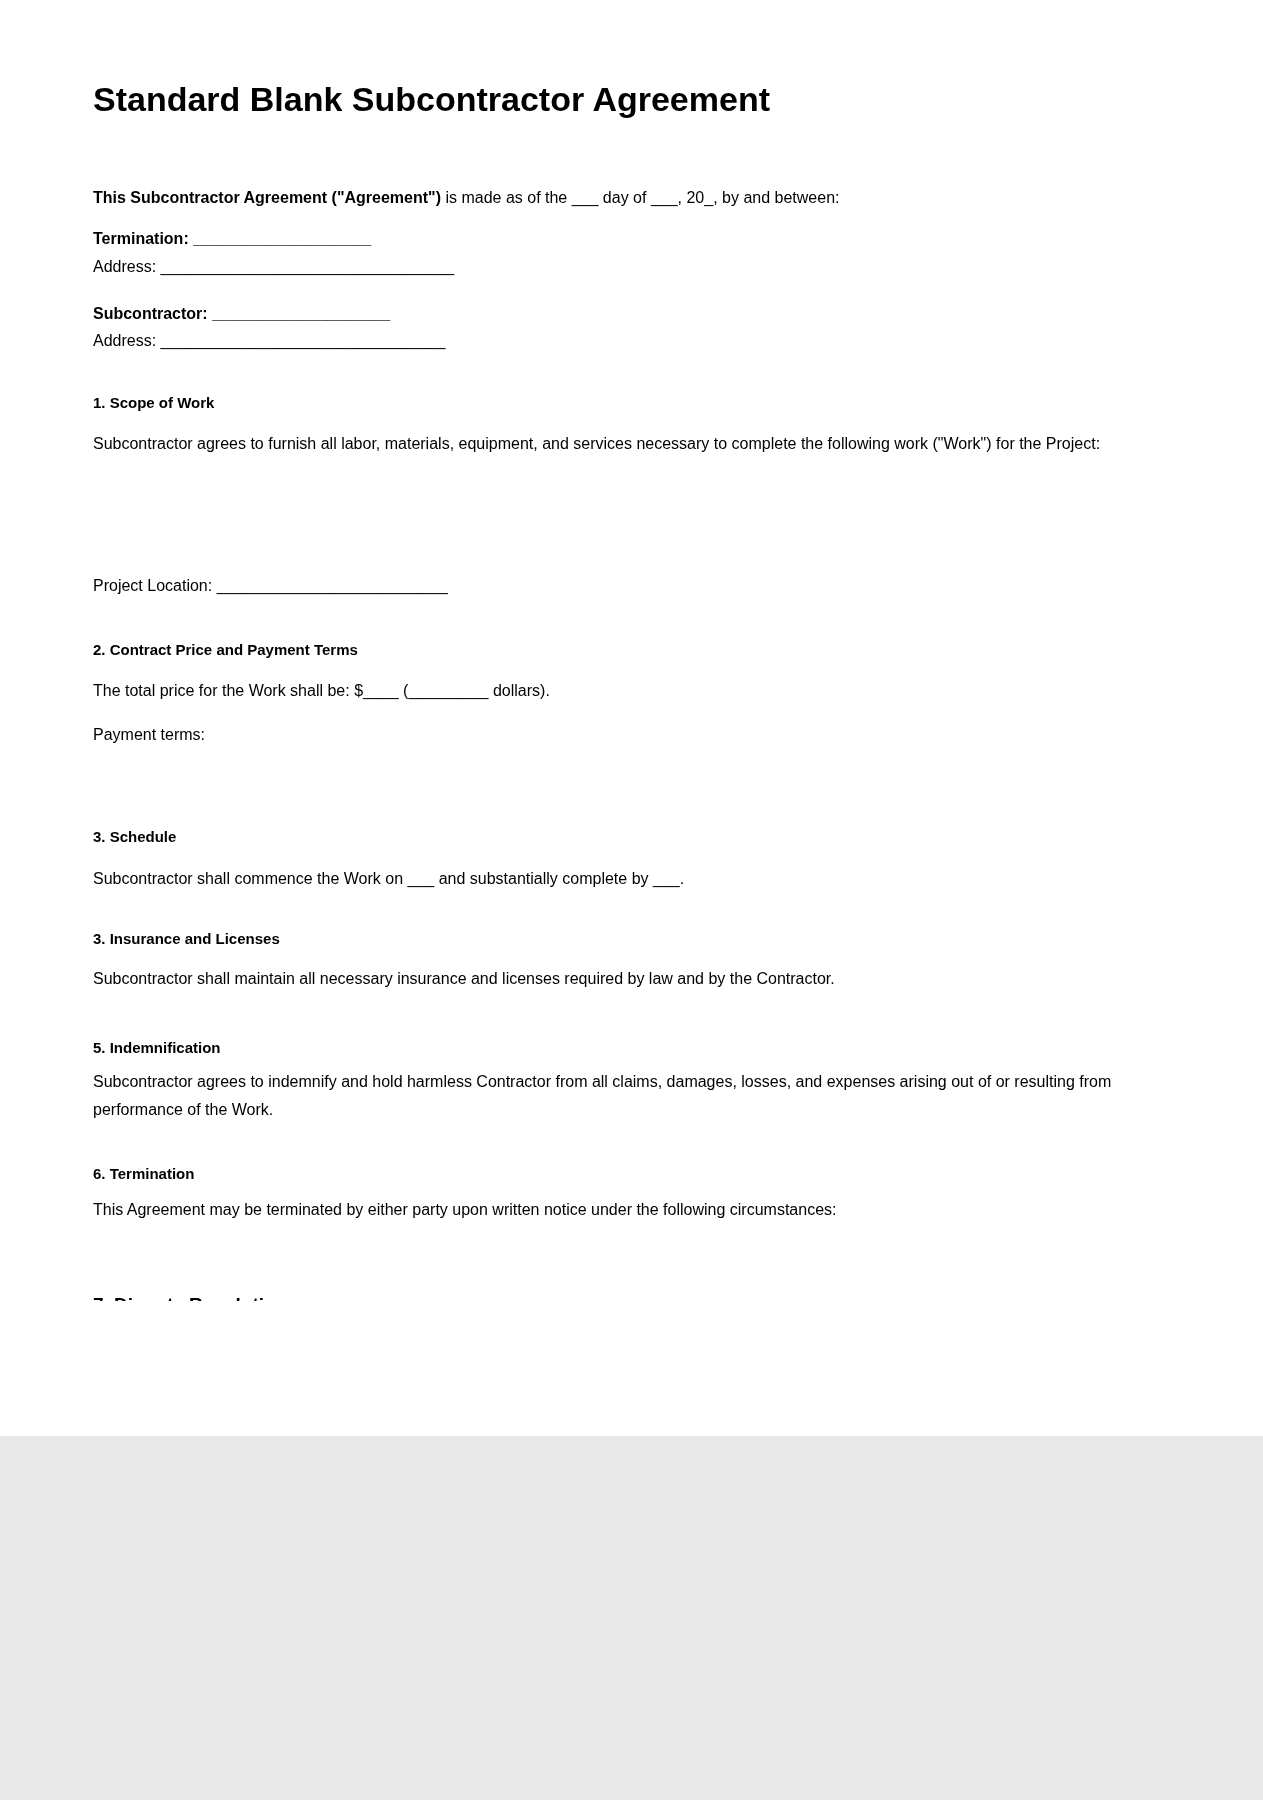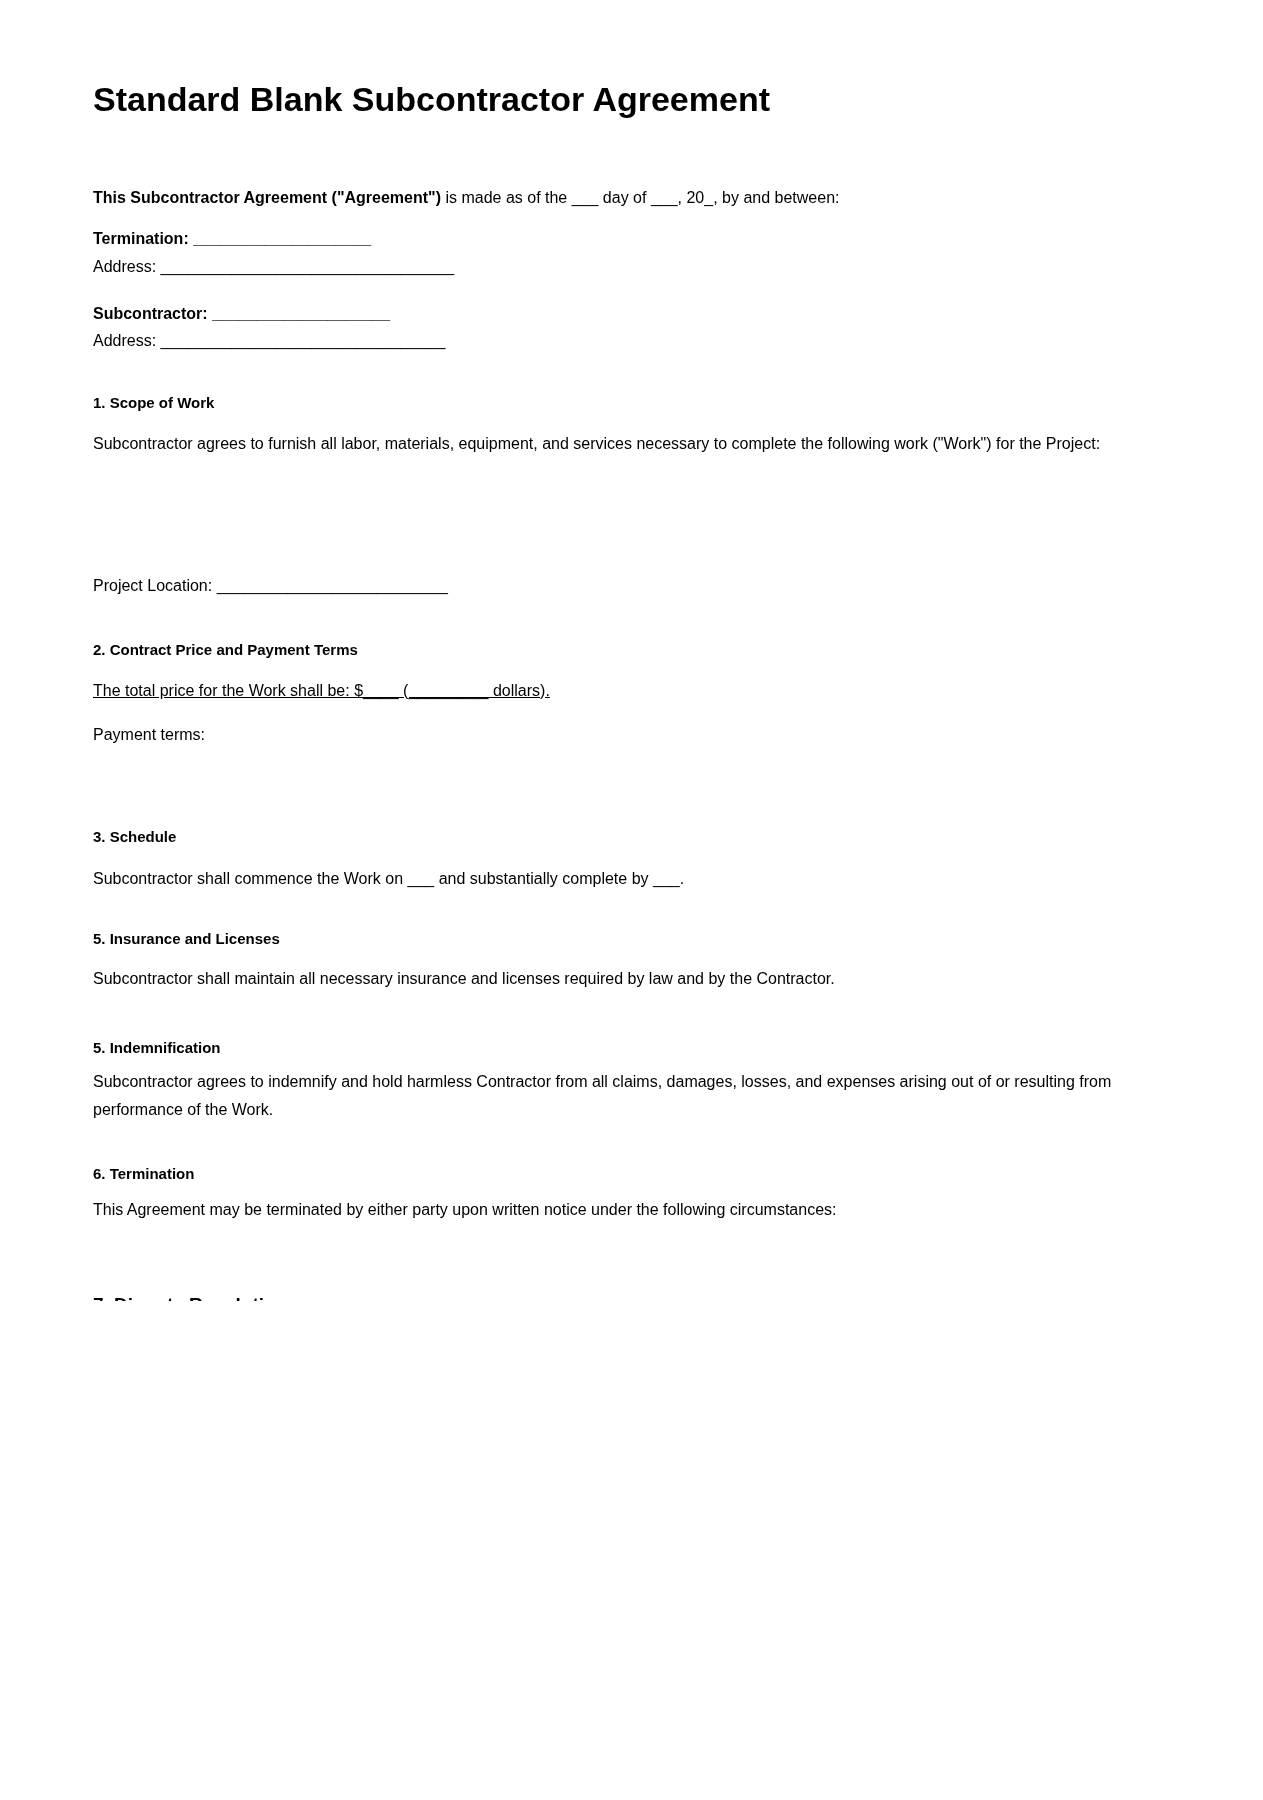--- a/index.html
+++ b/index.html
@@ -1,18 +1,18 @@
 <!DOCTYPE html>
 <html><head>
 <meta charset="utf-8">
 <style>
   html,body{margin:0;padding:0;background:#e8e8e8;}
   .page{
     position:relative;
-    width:1263px;height:1800px;
+    width:1263px;height:1436px;
     background:#ffffff;
     margin:0 auto;
     font-family:"Liberation Sans","DejaVu Sans",sans-serif;
     color:#000000;
     overflow:hidden;
   }
   .abs{position:absolute;left:93px;white-space:nowrap;}
   .title{
     font-size:34px;font-weight:bold;line-height:38px;
     letter-spacing:0;
@@ -68,27 +68,27 @@
   </div>
 
   <div class="abs heading" style="top:391px;">1. Scope of Work</div>
   <div class="abs para" style="top:434px;">Subcontractor agrees to furnish all labor, materials, equipment, and services necessary to complete the following work ("Work") for the Project:</div>
   <div class="abs row" style="top:576px;">
     <span>Project Location:</span>
     <span>__________________________</span>
   </div>
 
   <div class="abs heading" style="top:638px;">2. Contract Price and Payment Terms</div>
-  <div class="abs para" style="top:681px;text-decoration:underline;">The total price for the Work shall be: $____ (_________ dollars).</div>
+  <div class="abs para" style="top:681px;">The total price for the Work shall be: $____ (_________ dollars).</div>
   <div class="abs para" style="top:725px;">Payment terms:</div>
 
   <div class="abs heading" style="top:825px;">3. Schedule</div>
   <div class="abs para" style="top:869px;">Subcontractor shall commence the Work on ___ and substantially complete by ___.</div>
 
-  <div class="abs heading" style="top:927px;">5. Insurance and Licenses</div>
+  <div class="abs heading" style="top:927px;">3. Insurance and Licenses</div>
   <div class="abs para" style="top:969px;">Subcontractor shall maintain all necessary insurance and licenses required by law and by the Contractor.</div>
 
   <div class="abs heading" style="top:1028px;margin-top:8px;">5. Indemnification</div>
   <div class="abs para-wrap" style="top:1068px;">Subcontractor agrees to indemnify and hold harmless Contractor from all claims, damages, losses, and expenses arising out of or resulting from performance of the Work.</div>
 
   <div class="abs heading" style="top:1162px;">6. Termination</div>
   <div class="abs para" style="top:1200px;">This Agreement may be terminated by either party upon written notice under the following circumstances:</div>
 
   <div class="clip-strip">
     <div class="heading-inner">7. Dispute Resolution</div>

